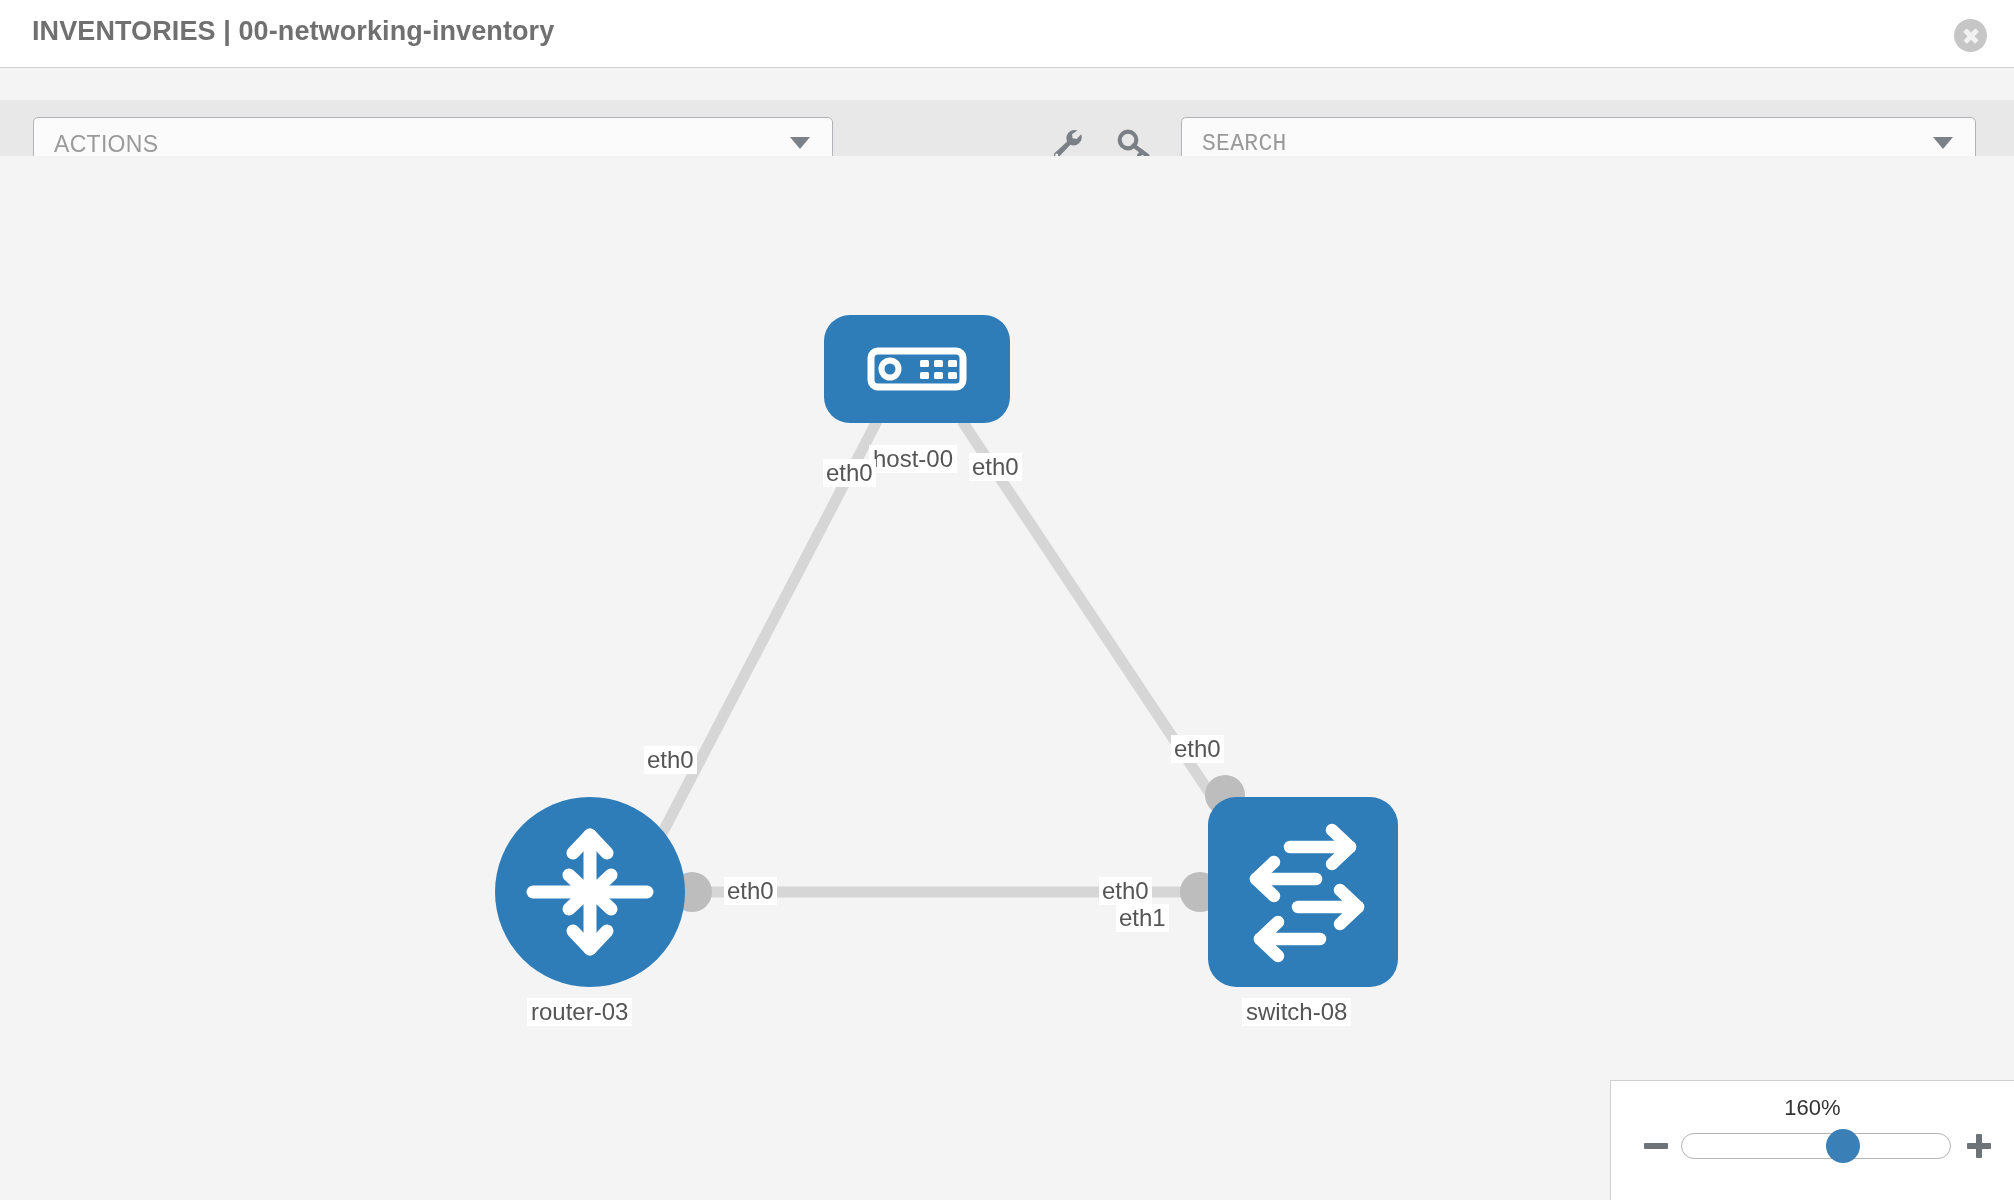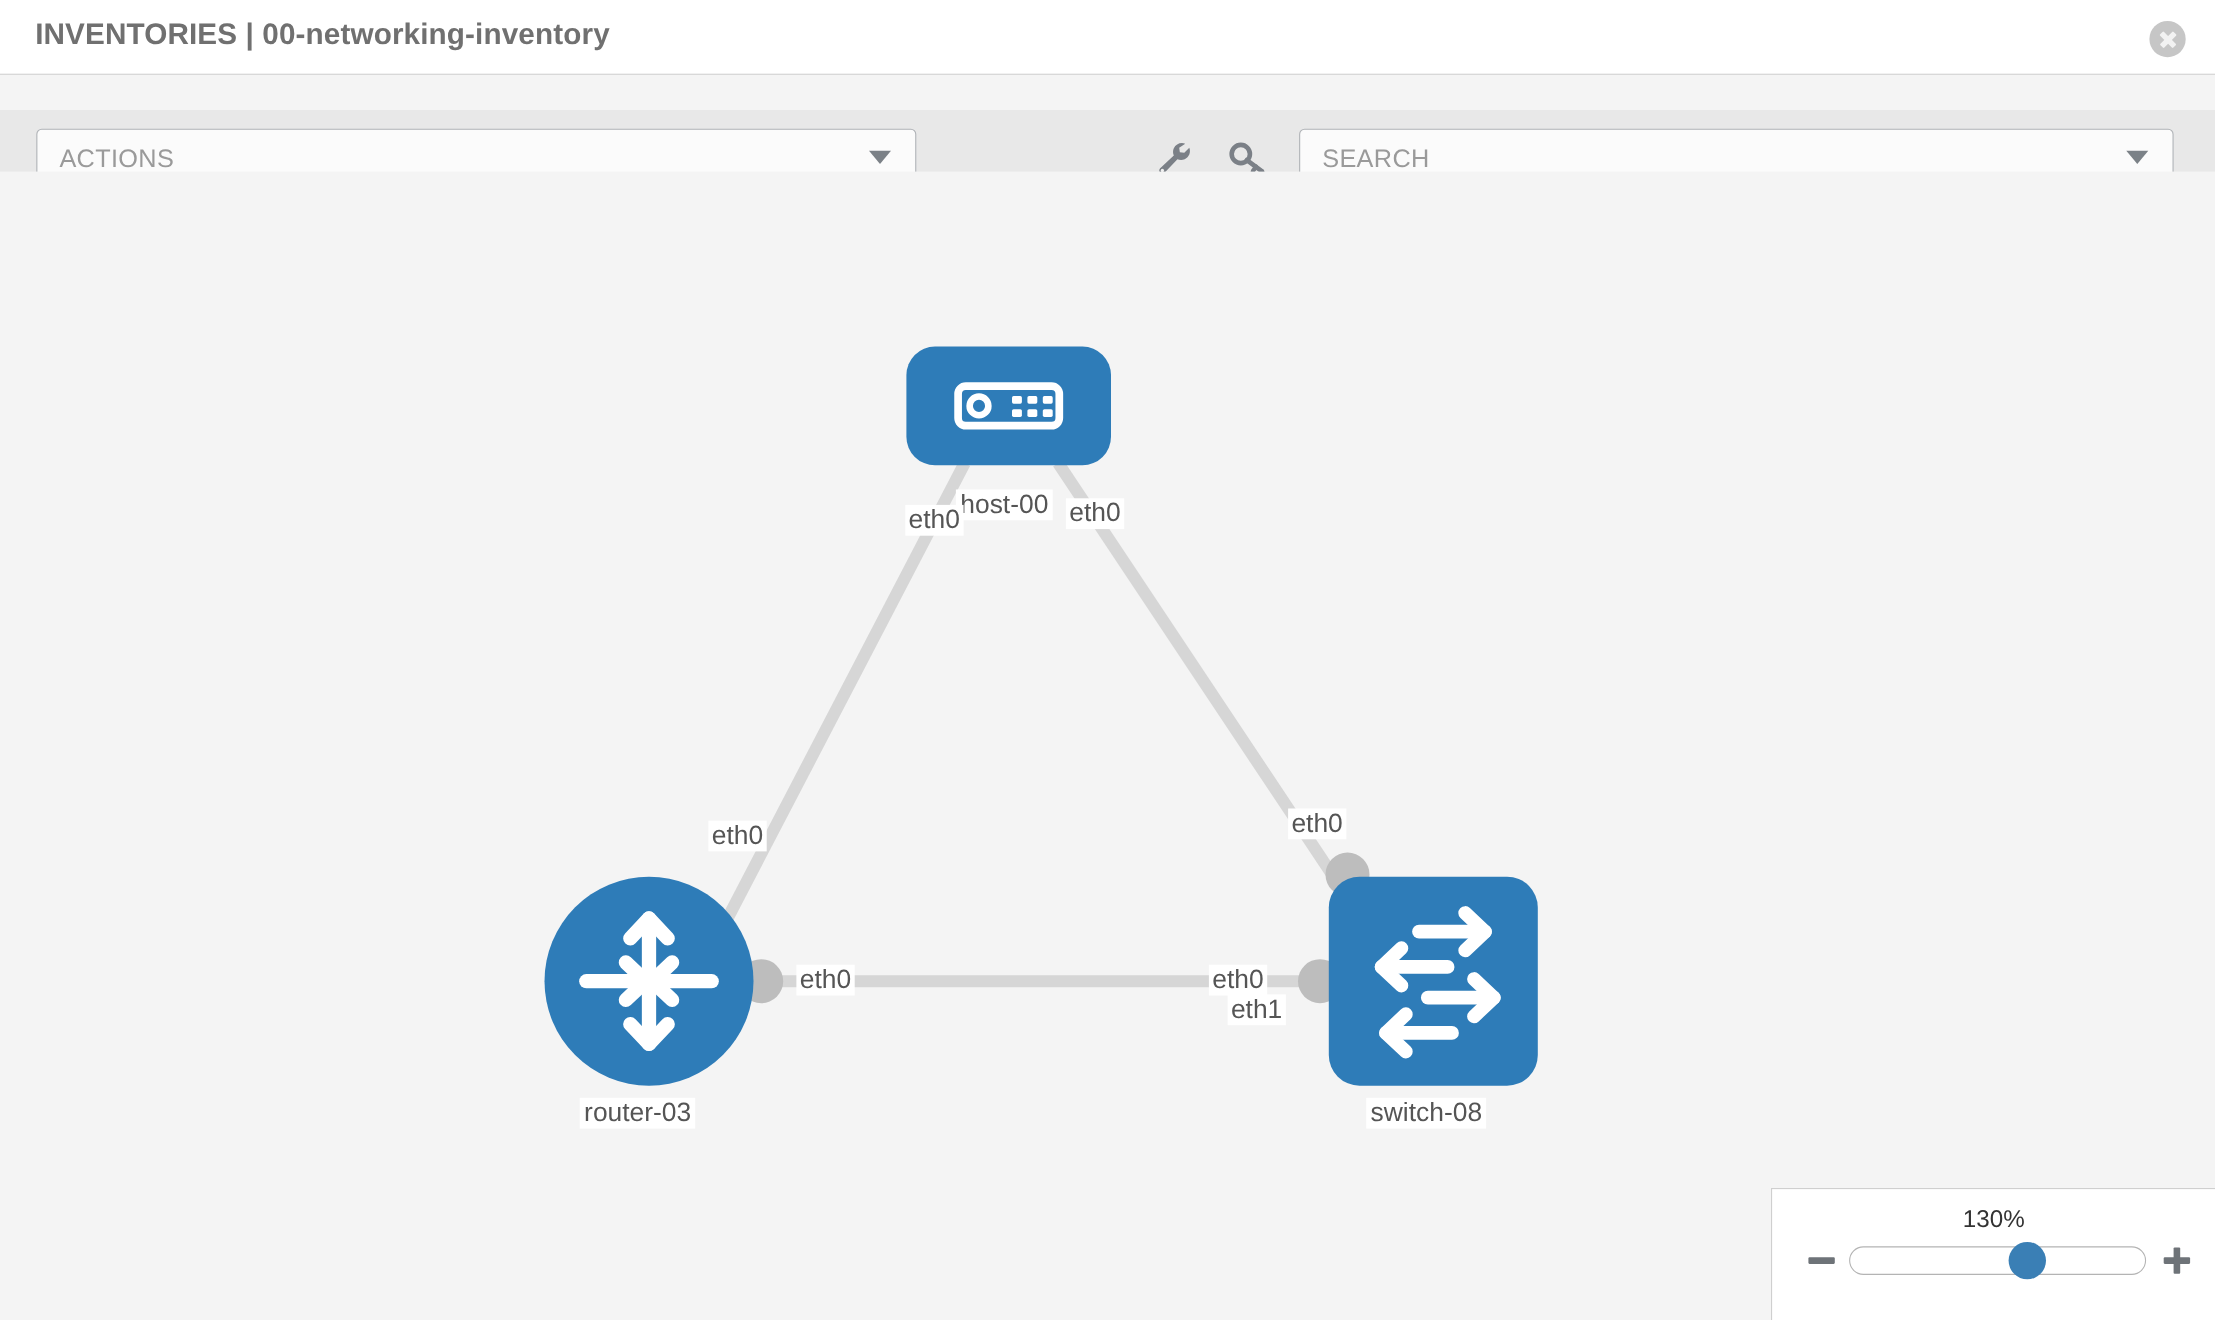--- a/index.html
+++ b/index.html
@@ -75,20 +75,21 @@
   .tool-icon.wrench { left: 1046px; }
   .tool-icon.key    { left: 1114px; }
 
   .search-select {
     position: absolute; left: 1181px; top: 17px;
     width: 795px; height: 52px;
     background: #fbfbfb;
     border: 1px solid #b0b3b7;
     border-radius: 5px;
     cursor: text;
+    font-family: Liberation Mono, monospace;
   }
   .search-select .label {
     position: absolute; left: 20px; top: 13px;
     font-size: 23px; color: #9a9a9a; letter-spacing: .3px;
   }
 
   
   .canvas {
     position: absolute; left: 0; top: 156px;
     width: 2014px; height: 1044px;
@@ -307,21 +308,21 @@
 
   <div class="if-label if-host-left">eth0</div>
   <div class="if-label if-host-right">eth0</div>
   <div class="if-label if-router-up">eth0</div>
   <div class="if-label if-switch-up">eth0</div>
   <div class="if-label if-router-mid">eth0</div>
   <div class="if-label if-switch-mid0">eth0</div>
   <div class="if-label if-switch-mid1">eth1</div>
 
   <div class="zoom-panel">
-    <div class="zoom-value">130%</div>
+    <div class="zoom-value">160%</div>
     <div class="zoom-minus"></div>
     <div class="zoom-track">
       <div class="zoom-thumb" style="left: 60%;"></div>
     </div>
     <div class="zoom-plus"></div>
   </div>
 
 </div>
 
 </body></html>

